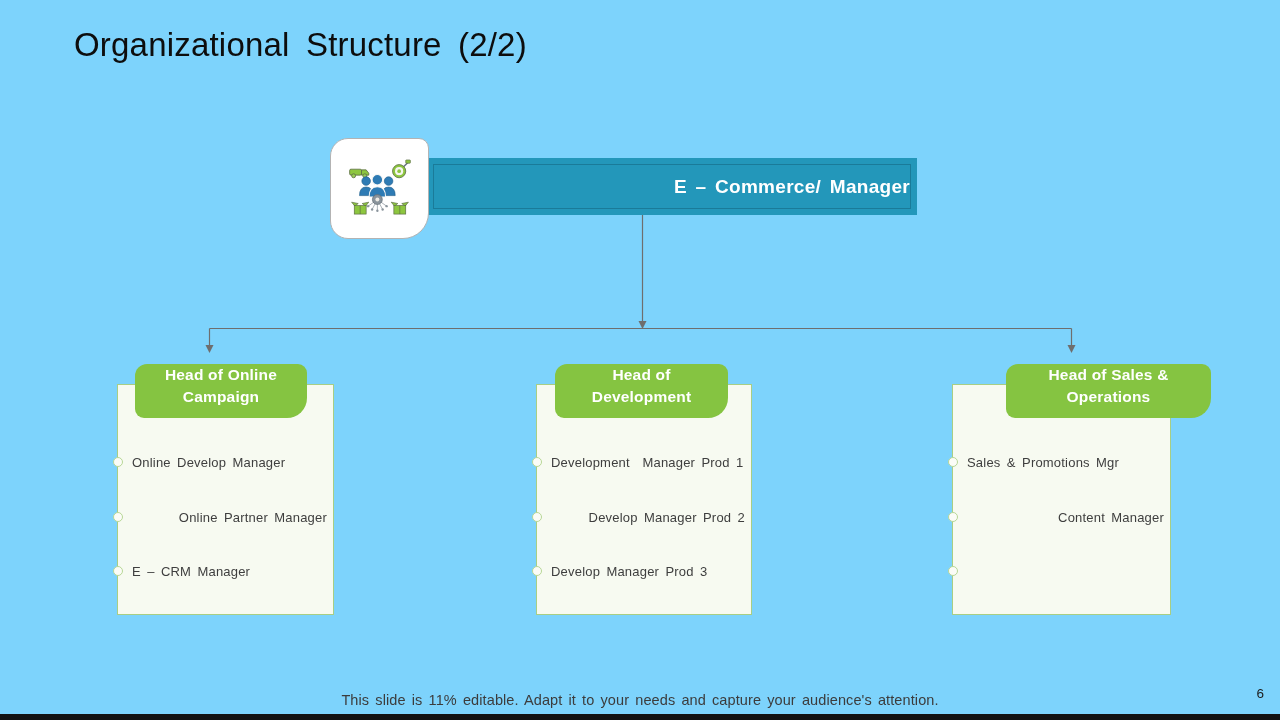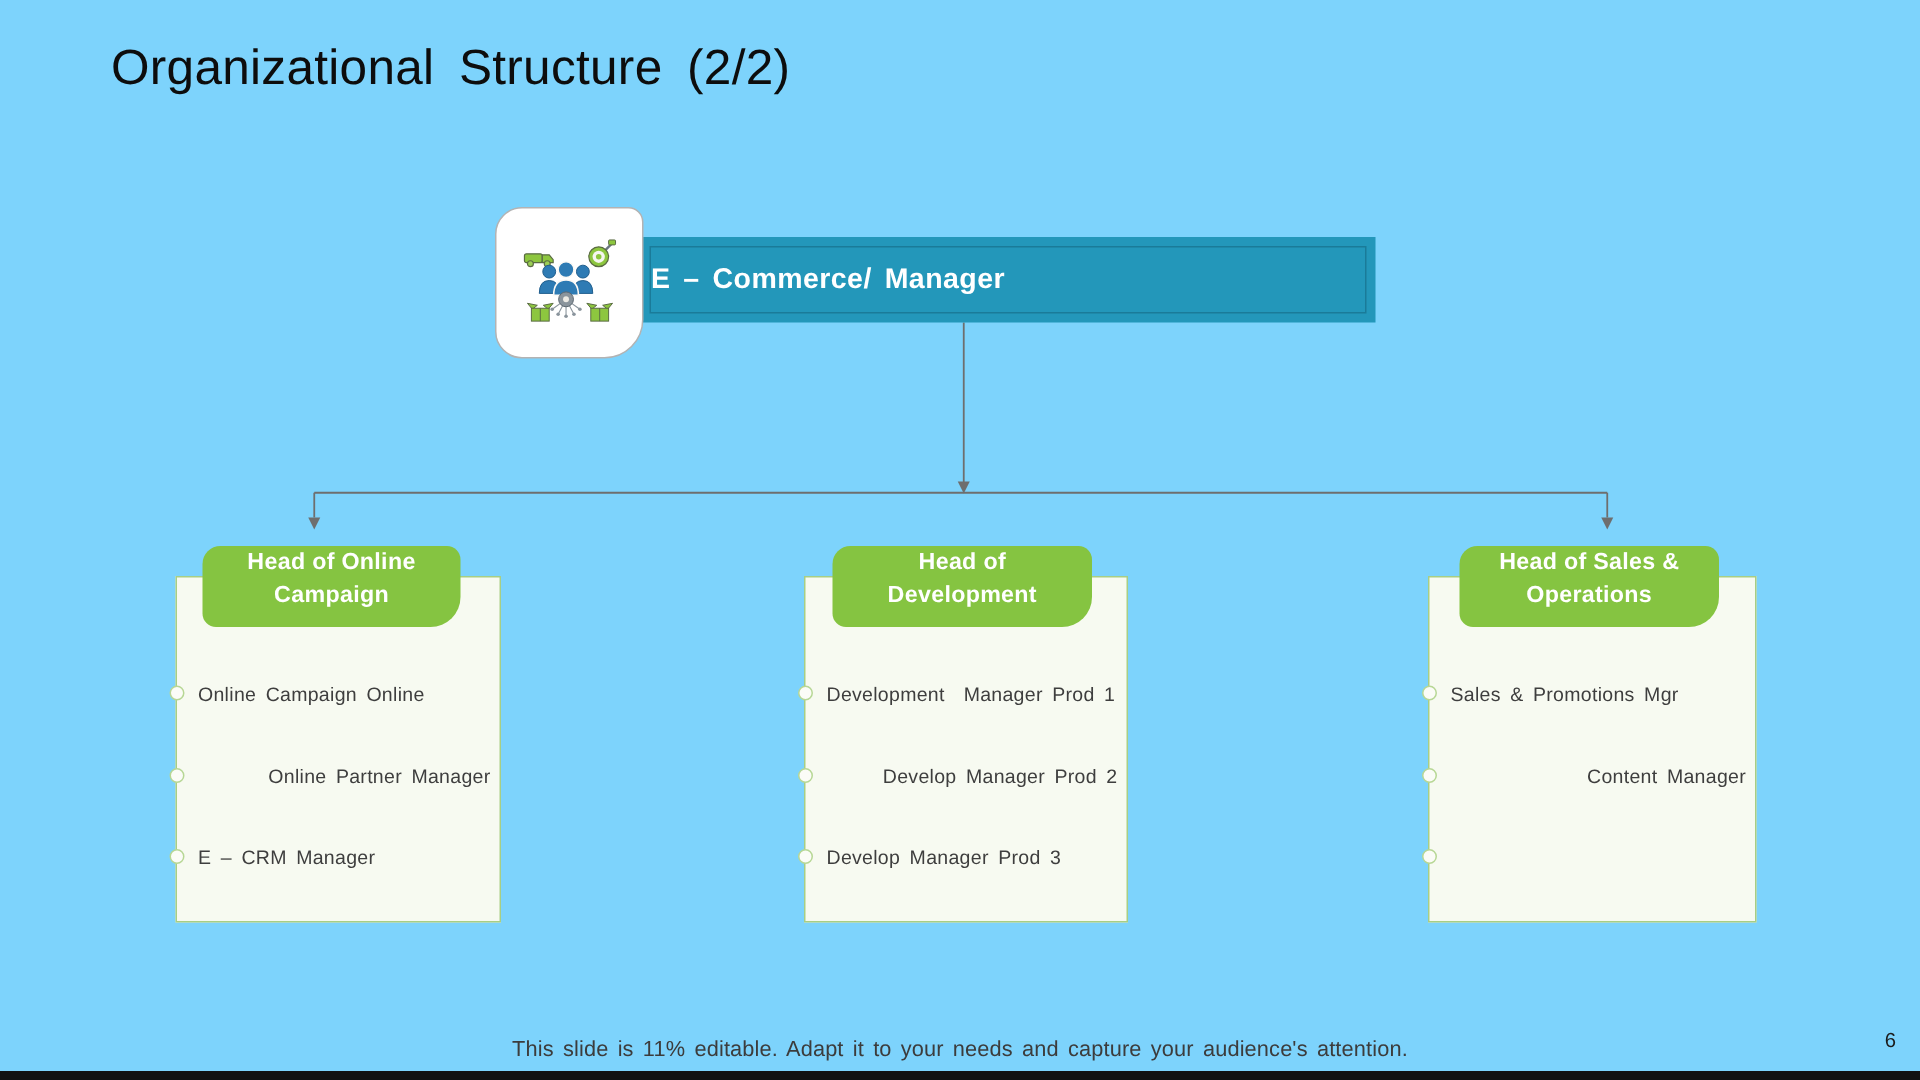--- a/index.html
+++ b/index.html
@@ -10,38 +10,38 @@
          color:#0d0d0d;letter-spacing:0.2px;word-spacing:7px;}
 
   
   .icon-card{position:absolute;left:330px;top:138px;width:97px;height:99px;background:#ffffff;
              border:1px solid #b3b3b3;border-radius:18px 10px 26px 18px;z-index:3;
              display:flex;align-items:center;justify-content:center;}
 
   
   .banner{position:absolute;left:427px;top:158px;width:490px;height:57px;background:#2397ba;z-index:2;}
   .banner-inner{position:absolute;left:6px;right:6px;top:6px;bottom:6px;
-                border:1px solid rgba(0,40,55,0.25);display:flex;align-items:center;justify-content:flex-start;}
+                border:1px solid rgba(0,40,55,0.25);display:flex;align-items:center;justify-content:flex-end;}
   .banner-text{color:#ffffff;font-size:19px;font-weight:700;letter-spacing:0.3px;word-spacing:3px;}
 
   .connectors{position:absolute;left:0;top:0;z-index:1;}
 
   
   .org-box{position:absolute;width:215px;height:229px;border:1px solid #a8ce84;background:#f7faf1;z-index:1;}
   .box1{left:117px;top:384px;}
   .box2{left:536px;top:384px;width:214px;}
   .box3{left:952px;top:384px;width:217px;}
 
   .org-header{position:absolute;width:172px;height:54px;background:#85c441;z-index:2;
               border-radius:12px 9px 20px 9px;display:flex;flex-direction:column;
               align-items:center;justify-content:flex-start;color:#fff;font-weight:700;
               font-size:15.5px;line-height:22px;text-align:center;letter-spacing:0.2px;}
   .hdr1{left:135px;top:364px;}
   .hdr2{left:555px;top:364px;width:173px;}
-  .hdr3{left:973px;top:364px;width:173px;}
+  .hdr3{left:1006px;top:364px;width:205px;}
 
   .org-item{position:absolute;left:0;right:6px;height:18px;display:flex;align-items:center;}
   .org-item .label{margin-left:14px;font-size:13px;color:#3e3e3e;letter-spacing:0.2px;
                    word-spacing:2.5px;white-space:pre;}
   .row1{top:68px;} .row2{top:123px;justify-content:flex-end;} .row3{top:177px;}
   .bullet{position:absolute;left:-5px;top:50%;transform:translateY(-50%);
           width:8px;height:8px;border-radius:50%;border:1px solid #b7d795;background:#fbfcf7;}
 
   .footer{position:absolute;left:0;right:0;top:692px;text-align:center;font-size:14.5px;
           color:#3c3c3c;letter-spacing:0.1px;word-spacing:2px;}
@@ -138,21 +138,21 @@
     </g>
   </svg>
 
   <div class="org-header hdr1">
     <span>Head of Online</span>
     <span>Campaign</span>
   </div>
   <div class="org-box box1">
     <div class="org-item row1">
       <span class="bullet"></span>
-      <span class="label">Online Campaign Online</span>
+      <span class="label">Online Develop Manager</span>
     </div>
     <div class="org-item row2">
       <span class="bullet"></span>
       <span class="label">Online Partner Manager</span>
     </div>
     <div class="org-item row3">
       <span class="bullet"></span>
       <span class="label">E – CRM Manager</span>
     </div>
   </div>

